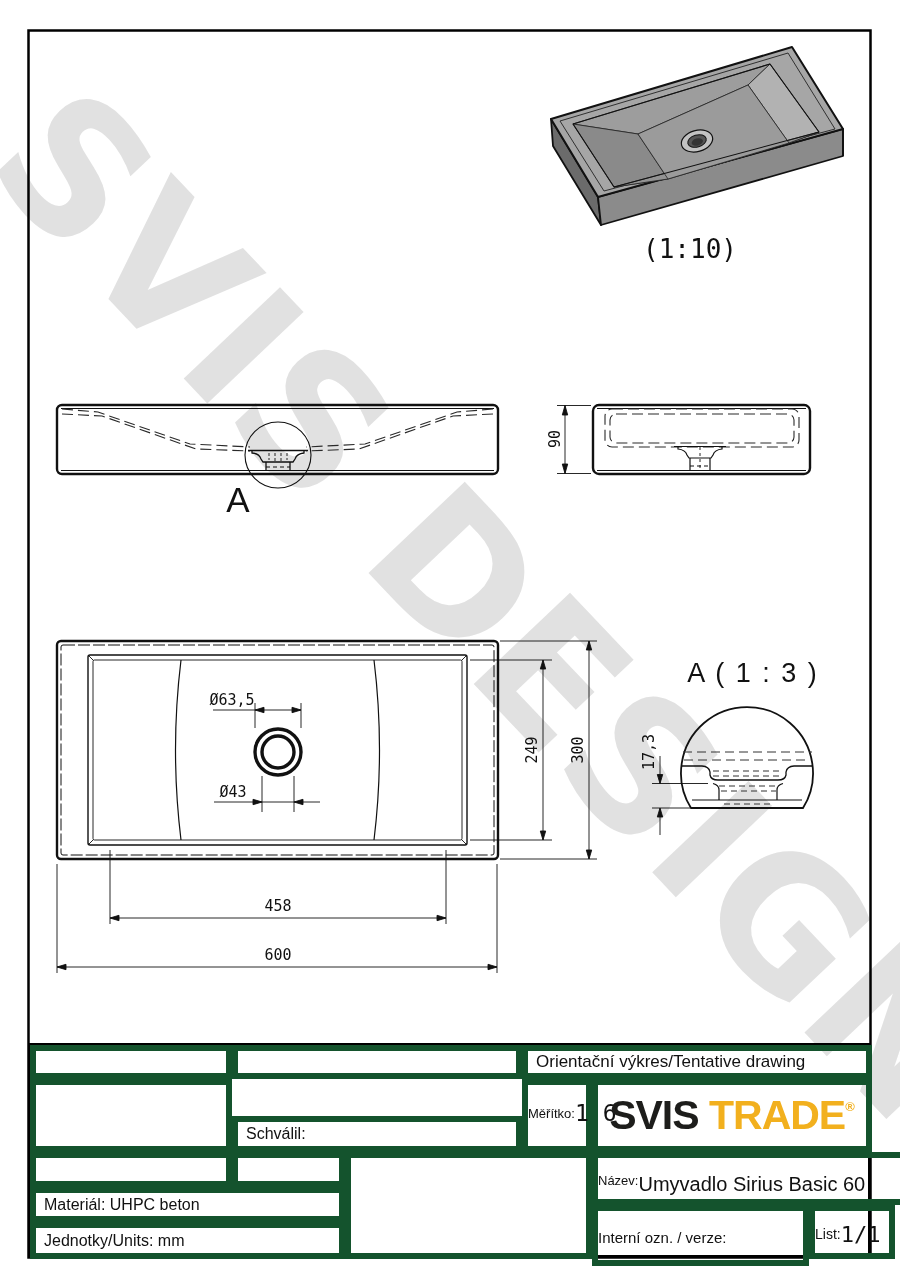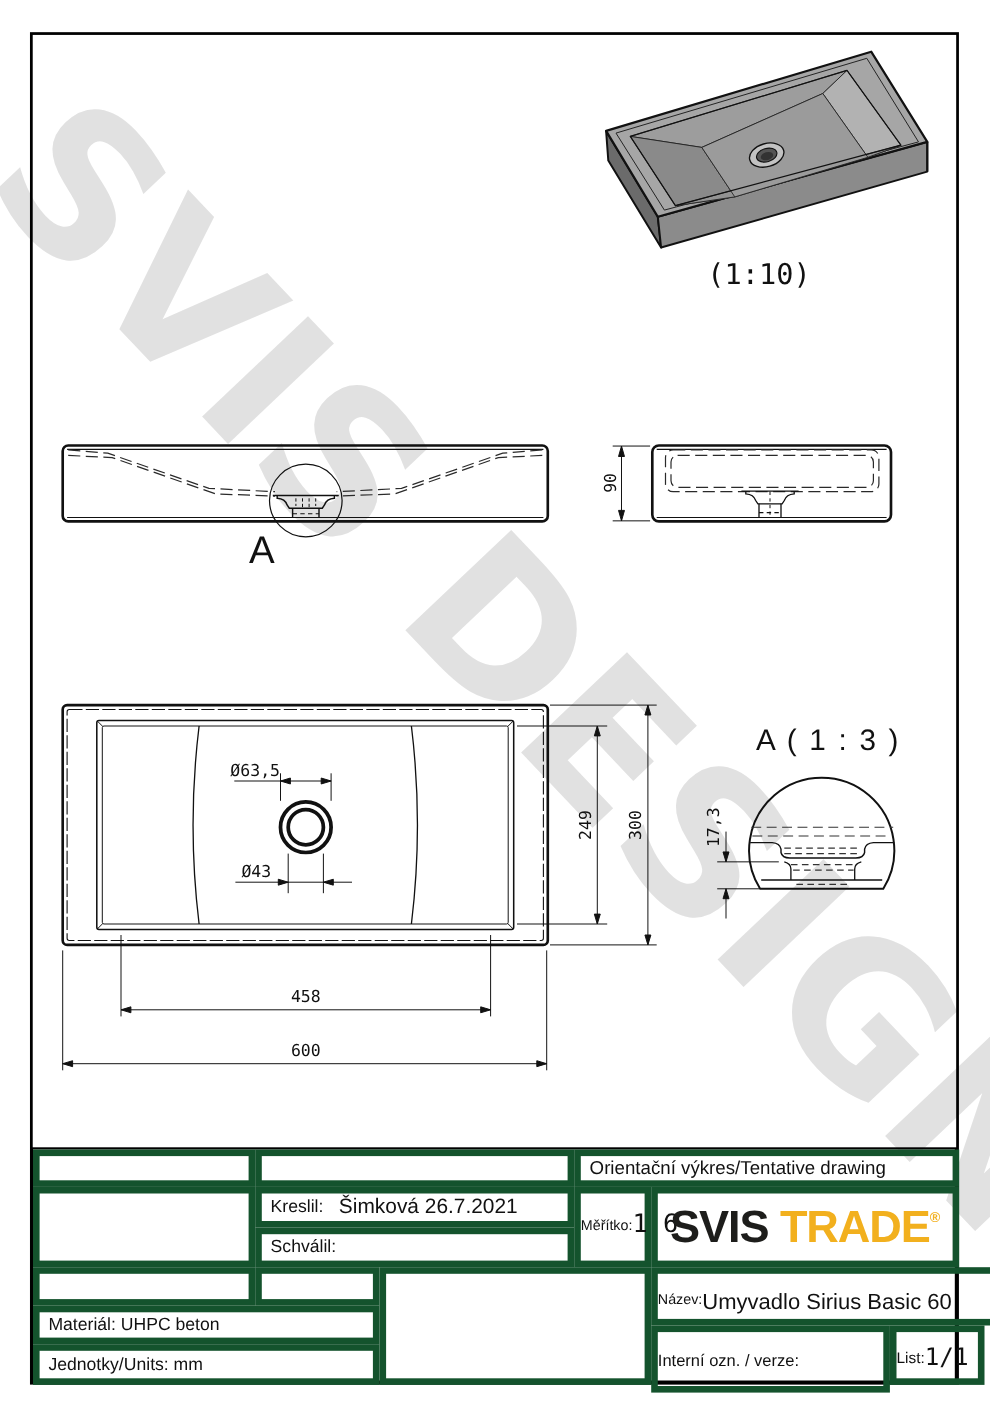--- a/index.html
+++ b/index.html
@@ -190,24 +190,20 @@
   </svg>
 
   <div class="tb">
     <div class="cell" style="left:0;top:0;width:202px;height:34px;"></div>
     <div class="cell" style="left:202px;top:0;width:290px;height:34px;"></div>
     <div class="cell vc pl" style="left:492px;top:0;width:350px;height:34px;font-size:17px;">
       <span>Orientační výkres/Tentative drawing</span>
     </div>
 
     <div class="cell" style="left:0;top:34px;width:202px;height:73px;"></div>
-    <div class="cell vc pl kres" style="left:202px;top:34px;width:290px;height:37px;">
-      <span>Kreslil:</span>
-      <span class="val">Šimková 26.7.2021</span>
-    </div>
     <div class="cell vc pl" style="left:202px;top:71px;width:290px;height:36px;">
       <span>Schválil:</span>
     </div>
     <div class="cell stack" style="left:492px;top:34px;width:70px;height:73px;justify-content:space-between;padding:3px 0 8px;">
       <span class="lbl-sm">Měřítko:</span>
       <span class="scale-val">1:6</span>
     </div>
     <div class="cell hc" style="left:562px;top:34px;width:280px;height:73px;">
       <span class="logo"><span style="color: rgb(29, 29, 27);">SVIS </span><span style="color: rgb(242, 176, 30);">TRADE</span><sup style="color: rgb(242, 176, 30);">®</sup></span>
     </div>

